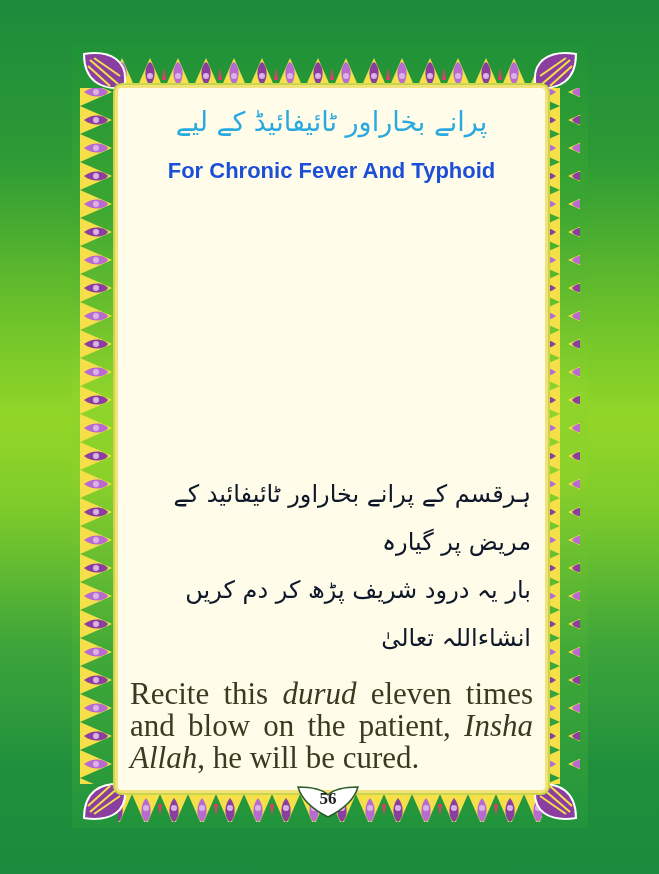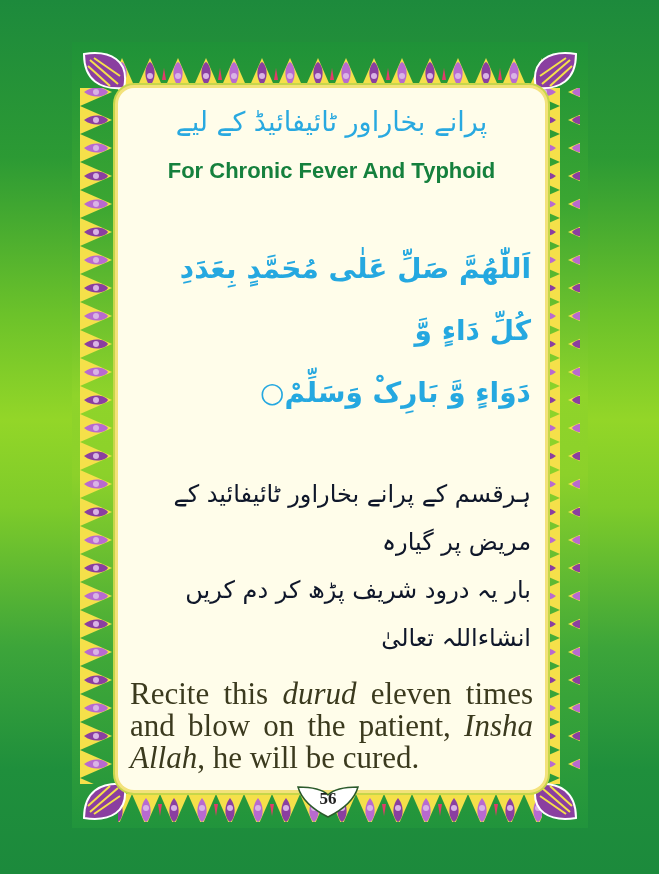--- a/index.html
+++ b/index.html
@@ -13,29 +13,29 @@
     background: linear-gradient(to bottom, #1f9238 0%, #3aa532 20%, #8fd42a 45%, #8cd12a 55%, #40a838 78%, #21943c 100%);
   }
   .frame {
     position: absolute; left: 80px; top: 50px; width: 500px; height: 772px;
   }
   .frame svg { position: absolute; left: 0; top: 0; }
   .page {
     position: absolute; left: 118px; top: 88px; width: 427px; height: 702px;
     background: #fffdea;
     box-shadow: 0 0 0 3px #f3e27a, 0 0 0 5px #c7d64a;
-    border-radius: 16px;
+    border-radius: 4px;
   }
   .urdu-title {
     position: absolute; left: 0; right: 0; top: 18px; text-align: center;
     color: #29a9e0; font-size: 27px; direction: rtl; font-family: "DejaVu Sans", sans-serif;
   }
   .en-title {
     position: absolute; left: 0; right: 0; top: 70px; text-align: center;
-    color: #15803d; font-weight: bold; font-size: 22px;
+    color: #1d4ed8; font-weight: bold; font-size: 22px;
     font-family: "Liberation Sans", sans-serif;
   }
   .arabic {
     position: absolute; left: 14px; right: 14px; top: 150px;
     direction: rtl; text-align: right; color: #25a8e0;
     font-size: 28px; line-height: 62px; font-family: "DejaVu Sans", sans-serif; font-weight: bold;
   }
   .urdu-body {
     position: absolute; left: 14px; right: 14px; top: 382px;
     direction: rtl; text-align: right; color: #0f172a;
@@ -106,24 +106,20 @@
       <path d="M496 768 C470 772 450 762 456 734 C480 732 496 742 496 768 Z" fill="#8a3fa0" stroke="#ffffff" stroke-width="2"></path>
       <path d="M490 762 L462 738 M486 764 L460 746 M492 756 L470 736" stroke="#f5e04a" stroke-width="2"></path>
     </g>
   </svg>
 </div>
 
 <div class="page">
   <div class="urdu-title">پرانے بخاراور ٹائیفائیڈ کے لیے</div>
   <div class="en-title">For Chronic Fever And Typhoid</div>
 
-  <div class="arabic">
-    <div>اَللّٰھُمَّ صَلِّ عَلٰی مُحَمَّدٍ بِعَدَدِ کُلِّ دَاءٍ وَّ</div>
-    <div>دَوَاءٍ وَّ بَارِکْ وَسَلِّمْ○</div>
-  </div>
 
   <div class="urdu-body">
     <div>ہرقسم کے پرانے بخاراور ٹائیفائید کے مریض پر گیارہ</div>
     <div>بار یہ درود شریف پڑھ کر دم کریں انشاءاللہ تعالیٰ</div>
   </div>
 
   <div class="en-body"><span>Recite this </span><i>durud</i><span> eleven times and blow on the patient, </span><i>Insha Allah</i><span>, he will be cured.</span></div>
 </div>
 
 <div class="page-badge">

